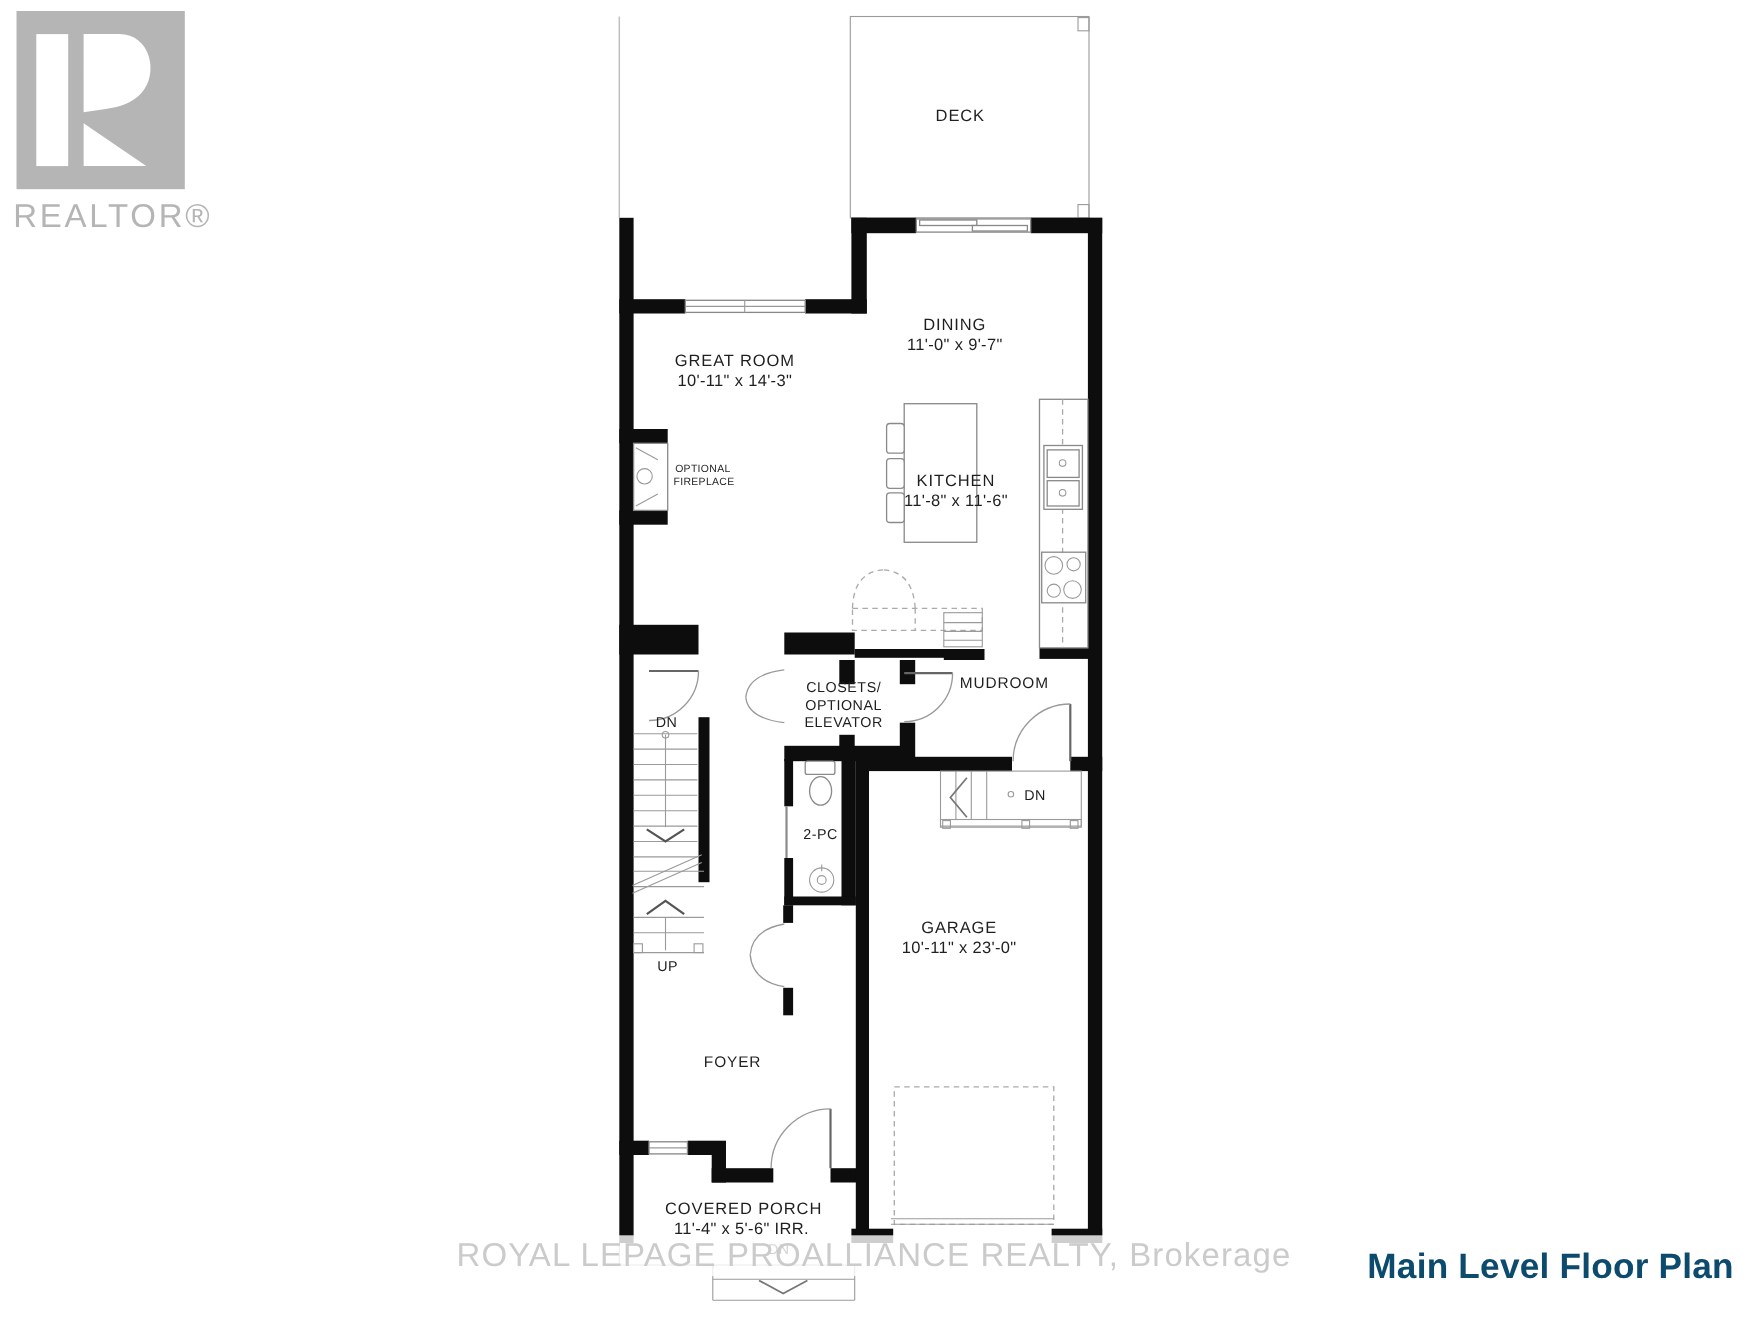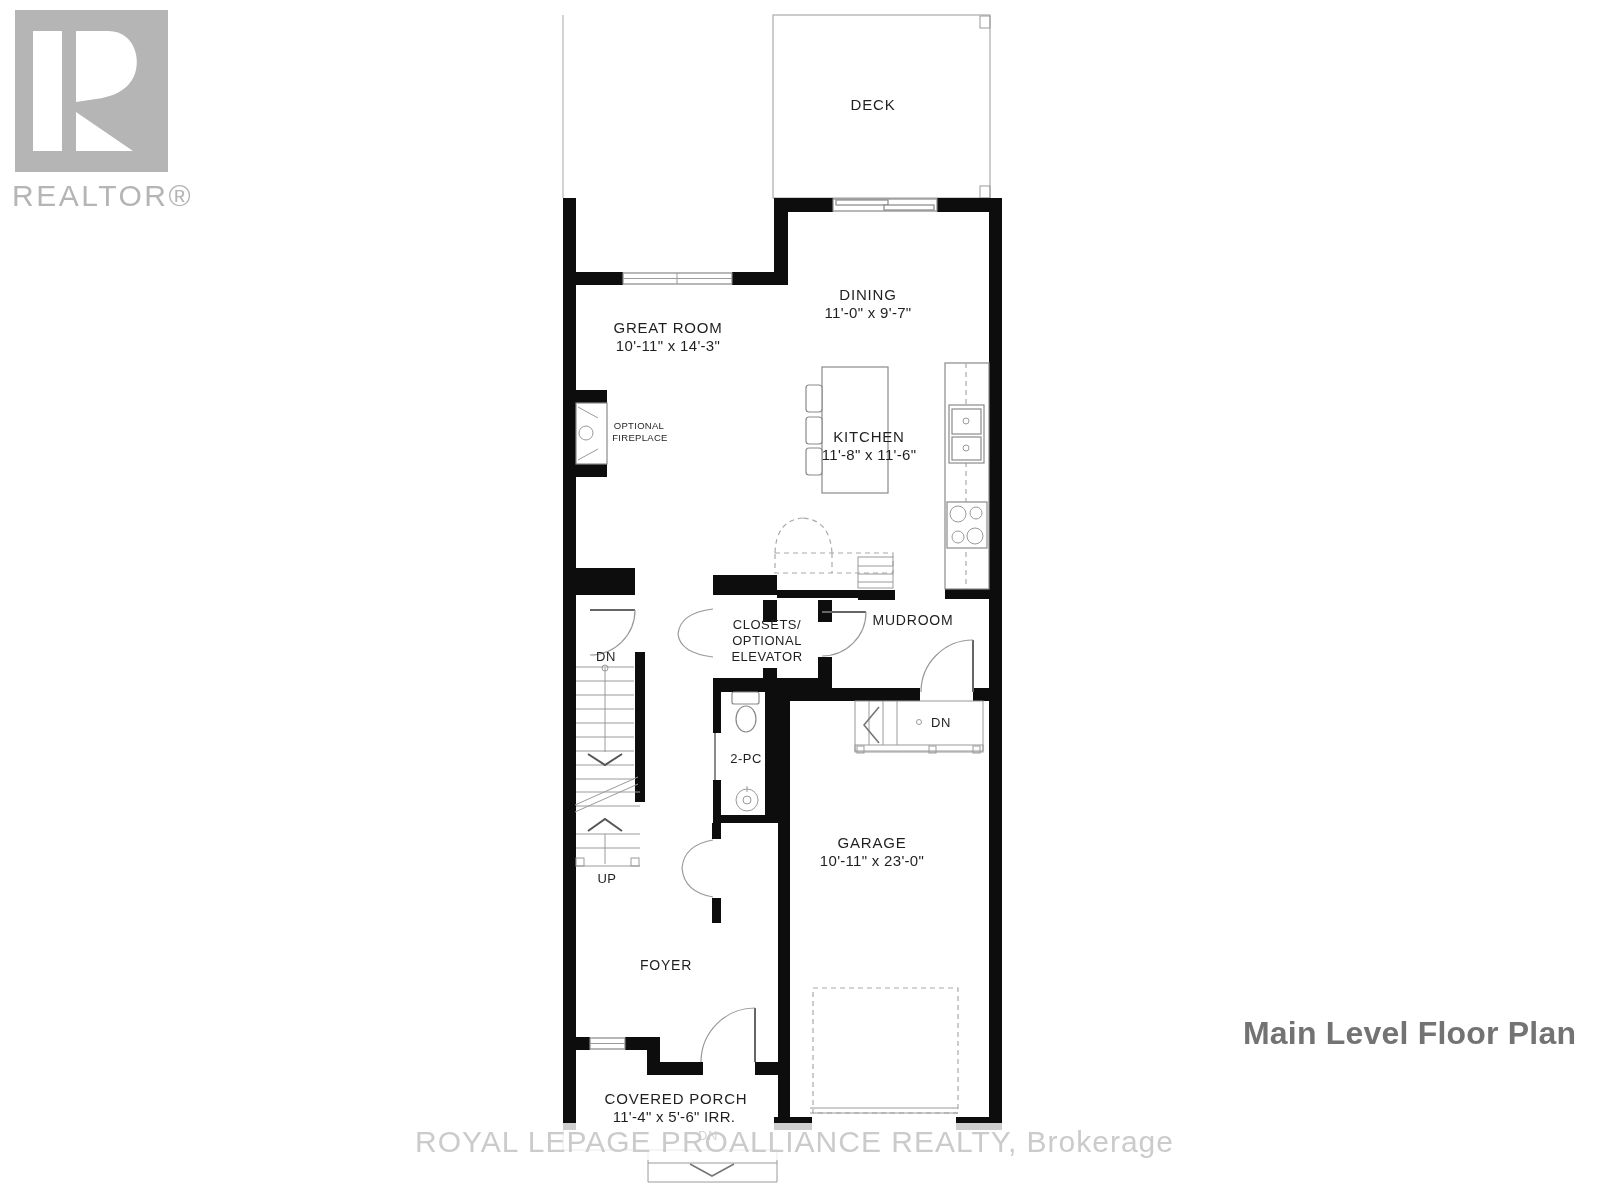--- a/index.html
+++ b/index.html
@@ -14,21 +14,21 @@
   .wall{fill:#0d0d0d;stroke:none;}
   .thin2{stroke:#9a9a9a;stroke-width:1;fill:none;}
   .fixture{stroke:#8a8a8a;stroke-width:1.2;fill:#ffffff;}
   .doorarc{stroke:#999;stroke-width:1.2;fill:none;}
   .doorleaf{stroke:#666;stroke-width:2;fill:none;}
   .dashedln{stroke:#aaa;stroke-width:1.2;fill:none;stroke-dasharray:5 4;}
   .winbox{fill:#ffffff;stroke:#888;stroke-width:1.2;}
   .watermark{position:absolute;left:415px;top:1123px;width:735px;height:37px;
              background:rgba(255,255,255,0.8);color:#cbcbcb;font-size:30px;line-height:37px;
              text-align:center;letter-spacing:1px;white-space:nowrap;font-weight:400;}
-  .plan-title{position:absolute;left:1243px;top:1015px;color:#737373;font-size:32px;
+  .plan-title{position:absolute;left:1243px;top:1133px;color:#0c4a6e;font-size:32px;
               font-weight:700;letter-spacing:0.2px;white-space:nowrap;}
   .logo-text{fill:#b5b5b5;font-size:30px;letter-spacing:2.5px;font-weight:400;
              font-family:"Liberation Sans",sans-serif;}
 </style>
 </head>
 <body>
 
 <div class="canvas">
 
   <svg width="260" height="230">

